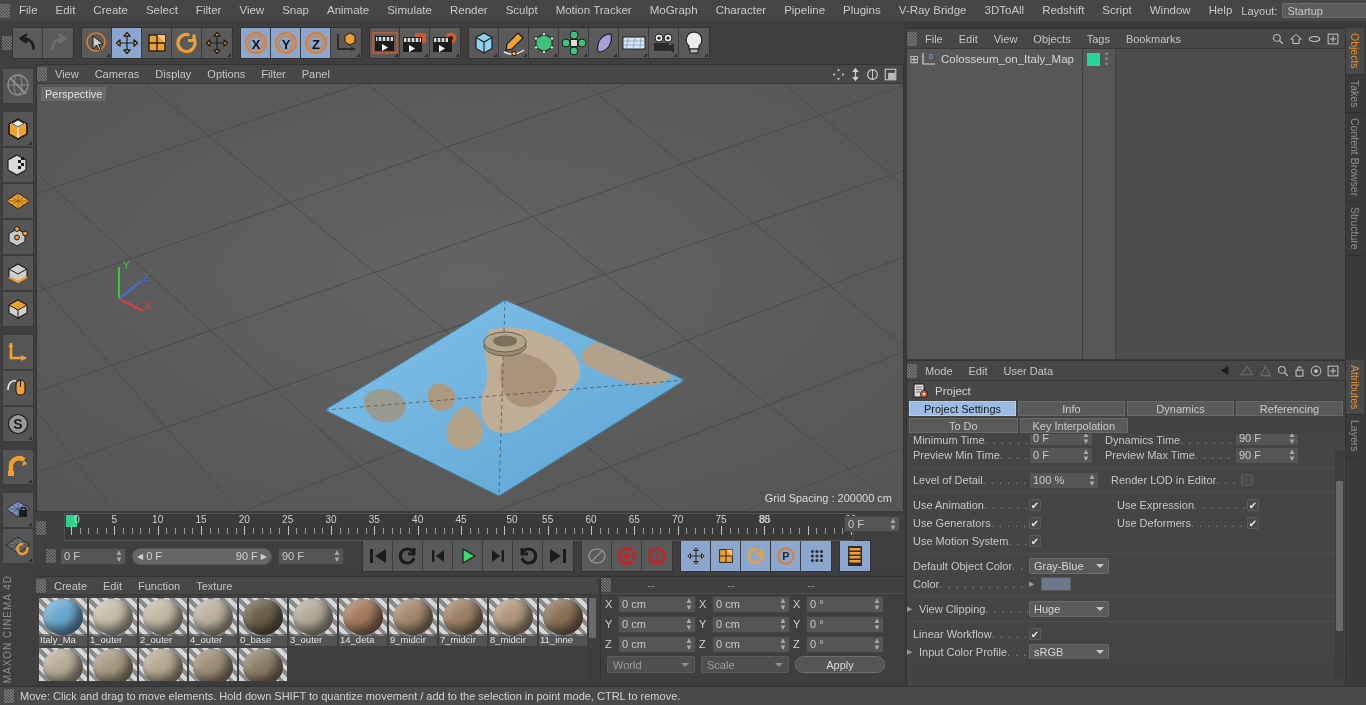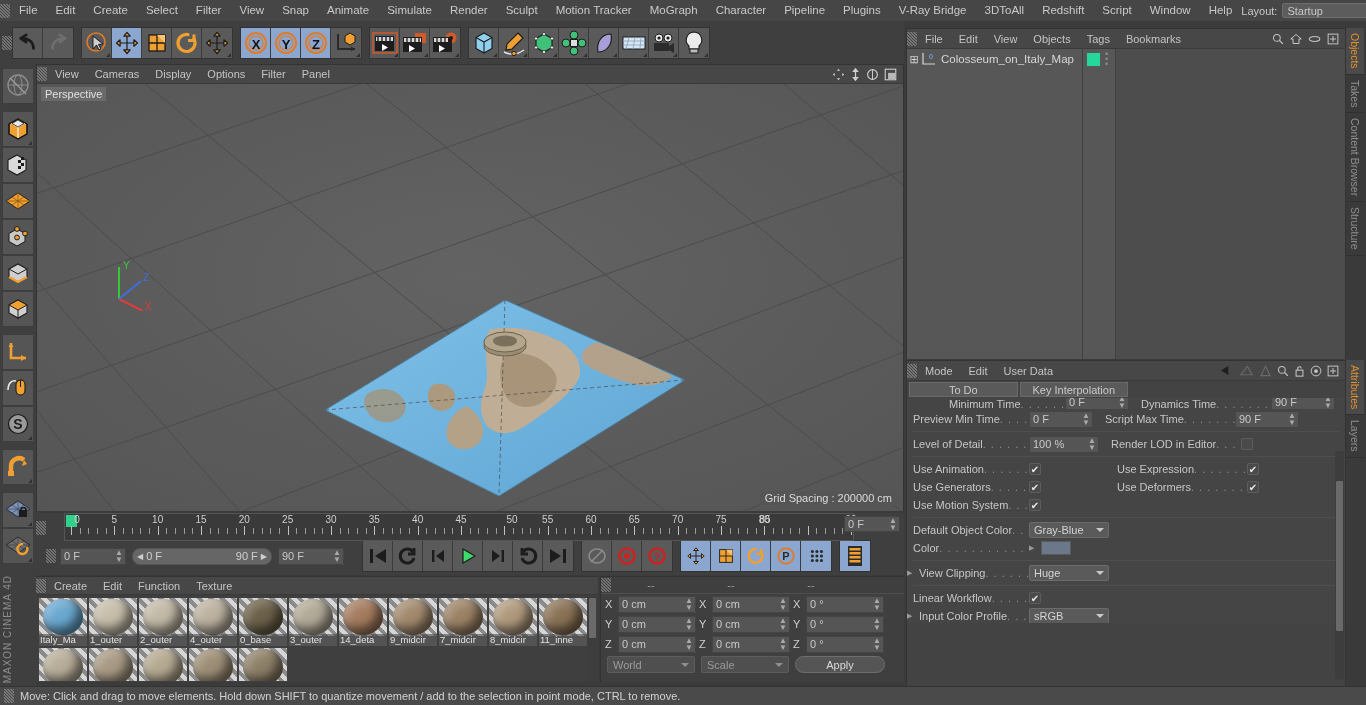--- a/index.html
+++ b/index.html
@@ -1079,30 +1079,45 @@
           <circle cx="8" cy="8" r="6.5" fill="none" stroke="#c6c6c6" stroke-width="1.3"></circle>
           <circle cx="8" cy="8" r="2.5" fill="#c6c6c6"></circle>
         </svg>
       <svg width="12" height="12" viewBox="0 0 16 16">
           <rect x="1.5" y="1.5" width="13" height="13" fill="none" stroke="#c6c6c6" stroke-width="1.3"></rect>
           <path d="M8 4v8M4 8h8" stroke="#c6c6c6" stroke-width="1.3"></path>
         </svg>
     </div>
   </div>
 
-
+  <div style="display:flex;align-items:center;height:19px;padding-left:6px;gap:6px;background:#484848">
+    <svg width="16" height="15" viewBox="0 0 16 15">
+      <rect x="1" y="1" width="10" height="13" fill="#d8d8d8" stroke="#1c1c1c" stroke-width="1"></rect>
+      <path d="M3 4h6M3 6.5h6M3 9h4" stroke="#777" stroke-width="1"></path>
+      <circle cx="11" cy="11" r="3.6" fill="#d85a28" stroke="#1c1c1c" stroke-width=".8"></circle>
+        <circle cx="11" cy="11" r="1.2" fill="#f3f3f3"></circle>
+      </svg>
+    <span style="font-size:11.5px;color:#d2d2d2">Project</span>
+  </div>
+
+  <div class="tabrow" id="tabs1">
+      <div class="tab on">Project Settings</div>
+      <div class="tab">Info</div>
+      <div class="tab">Dynamics</div>
+      <div class="tab">Referencing</div>
+    </div>
   <div class="tabrow" id="tabs2">
       <div class="tab">To Do</div>
       <div class="tab">Key Interpolation</div>
       <div style="flex: 2 1 0%;"></div>
     </div>
 
   <div id="attrfields" style="position:relative;height:225px;overflow:hidden;background:#454545">
       <div class="arow" style="height: 12px; overflow: hidden; align-items: flex-end;">
-        <div style="display: flex; align-items: center; width: 116px; margin-left: 36px;">
+        <div style="display: flex; align-items: center; width: 116px;">
           <span class="alabel">Minimum Time</span>
           <span class="dots">. . . . . . . . . . . . . . . . . . . .</span>
         </div>
         <div class="numfield" style="width: 64px;">
           <span>0 F</span>
           <span class="spin">▲<br>▼</span>
         </div>
         <div style="width: 12px;"></div>
         <div style="display: flex; align-items: center; width: 130px;">
           <span class="alabel">Dynamics Time</span>
@@ -1117,21 +1132,21 @@
         <div style="display: flex; align-items: center; width: 116px;">
           <span class="alabel">Preview Min Time</span>
           <span class="dots">. . . . . . . . . . . . . . . . . . . .</span>
         </div>
         <div class="numfield" style="width: 64px;">
           <span>0 F</span>
           <span class="spin">▲<br>▼</span>
         </div>
         <div style="width: 12px;"></div>
         <div style="display: flex; align-items: center; width: 130px;">
-          <span class="alabel">Script Max Time</span>
+          <span class="alabel">Preview Max Time</span>
           <span class="dots">. . . . . . . . . . . . . . . . . . . .</span>
         </div>
         <div class="numfield" style="width: 64px;">
           <span>90 F</span>
           <span class="spin">▲<br>▼</span>
         </div>
       </div>
       <div class="hr"></div>
       <div class="arow">
         <div style="display: flex; align-items: center; width: 116px;">

